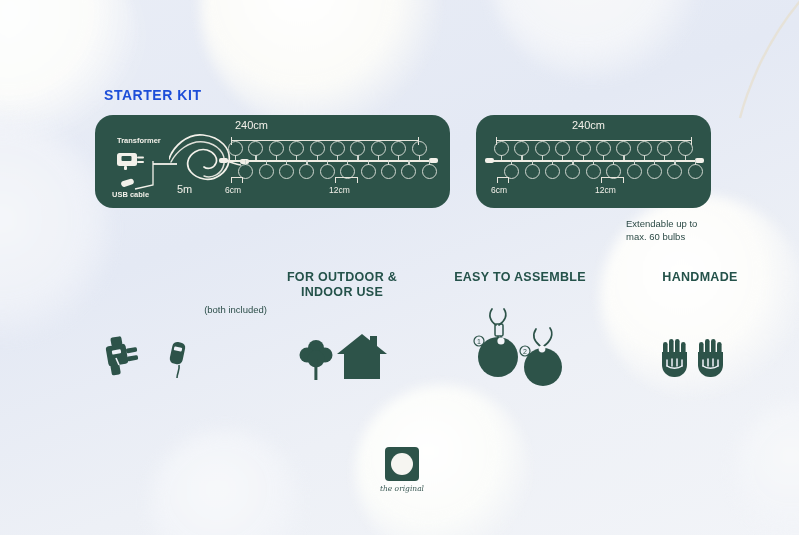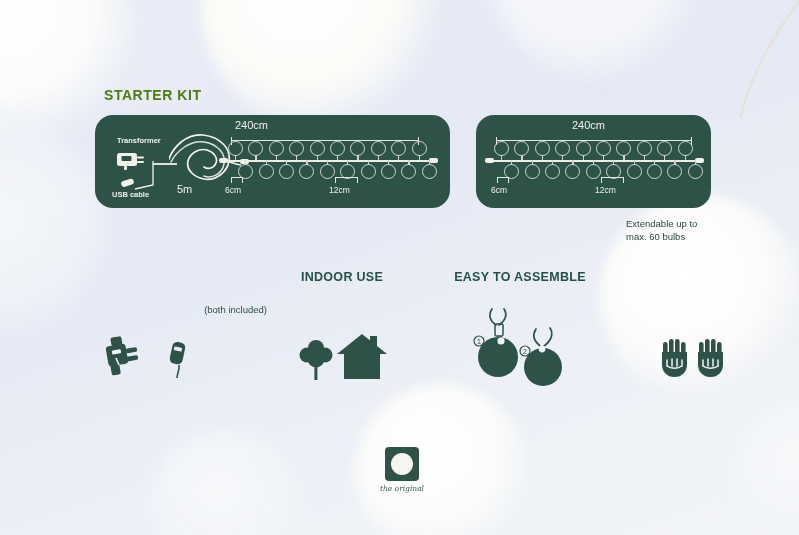--- a/index.html
+++ b/index.html
@@ -13,21 +13,21 @@
   
   .bg-base{position:absolute;inset:0;
     background:
       linear-gradient(160deg,#e9edf6 0%,#e4e9f4 38%,#edf0f6 68%,#f2f4f8 100%);
   }
   .ball{position:absolute;border-radius:50%;pointer-events:none;}
   .bg-wire{position:absolute;pointer-events:none;}
 
   
   .kit-title{
-    position:absolute;color:#4d7c0f;font-weight:bold;
+    position:absolute;color:#1d4ed8;font-weight:bold;
     font-size:14px;letter-spacing:.55px;
   }
 
   
   .card{
     position:absolute;background:#2d5349;border-radius:18px;
   }
   .card .lbl{position:absolute;color:#f3f1ea;font-size:11px;white-space:nowrap;}
   .card .lbl.small{font-size:7.5px;font-weight:bold;}
   .card .lbl.mid{font-size:8.5px;}
@@ -279,20 +279,21 @@
     <path d="M14 22 L17 29" stroke="#eef1f7" stroke-width="1.6" fill="none"></path>
   </svg>
 
   <svg style="position:absolute;left:164px;top:340px;" width="30" height="40" viewBox="0 0 30 40">
     <rect x="7" y="2" width="13" height="22" rx="5" fill="#2d5349" transform="rotate(12 13 13)"></rect>
     <rect x="10" y="7" width="8" height="4" rx="1" fill="#eef1f7" transform="rotate(12 14 9)"></rect>
     <path d="M15 25 C16 30, 13 33, 13 38" stroke="#2d5349" stroke-width="1.6" fill="none"></path>
   </svg>
 
   <div class="feat-title" style="left:262px;top:270px;width:160px;">
+    <div>FOR OUTDOOR &amp;</div>
     <div>INDOOR USE</div>
   </div>
 
   <svg style="position:absolute;left:298px;top:337px;" width="36" height="43" viewBox="0 0 36 43">
     <g fill="#2d5349">
       <circle cx="18" cy="11" r="8"></circle>
       <circle cx="9" cy="18" r="7.5"></circle>
       <circle cx="27" cy="18" r="7.5"></circle>
       <circle cx="18" cy="22" r="8.5"></circle>
       <rect x="16.4" y="22" width="3" height="21"></rect>
@@ -328,20 +329,23 @@
     <g stroke="#2d5349" fill="none" stroke-width="1.7" stroke-linecap="round">
       <path d="M24 4 C20 10, 22 16, 28 21"></path>
       <path d="M38 3 C42 9, 39 16, 32 21"></path>
     </g>
     <circle cx="31" cy="42" r="19" fill="#2d5349"></circle>
     <circle cx="30" cy="24" r="3.4" fill="#f2f4f8"></circle>
     <circle cx="13" cy="26" r="5" fill="none" stroke="#2d5349" stroke-width="1.2"></circle>
     <text x="13" y="29" font-family="Liberation Sans, sans-serif" font-size="7" fill="#2d5349" text-anchor="middle">2</text>
   </svg>
 
+  <div class="feat-title" style="left:620px;top:270px;width:160px;">
+    <div>HANDMADE</div>
+  </div>
 
   <svg style="position:absolute;left:658px;top:336px;" width="34" height="44" viewBox="0 0 34 44">
     <g fill="#2d5349">
       <rect x="5" y="6" width="4.6" height="13" rx="2.3"></rect>
       <rect x="11" y="3" width="4.6" height="16" rx="2.3"></rect>
       <rect x="17" y="3" width="4.6" height="16" rx="2.3"></rect>
       <rect x="23" y="6" width="4.6" height="13" rx="2.3"></rect>
       <path d="M4 16 h25 v13 a12 12 0 0 1 -12 12 h-1 a12 12 0 0 1 -12 -12 z"></path>
     </g>
     <g stroke="#eef1f7" stroke-width="1.5" fill="none" stroke-linecap="round">

